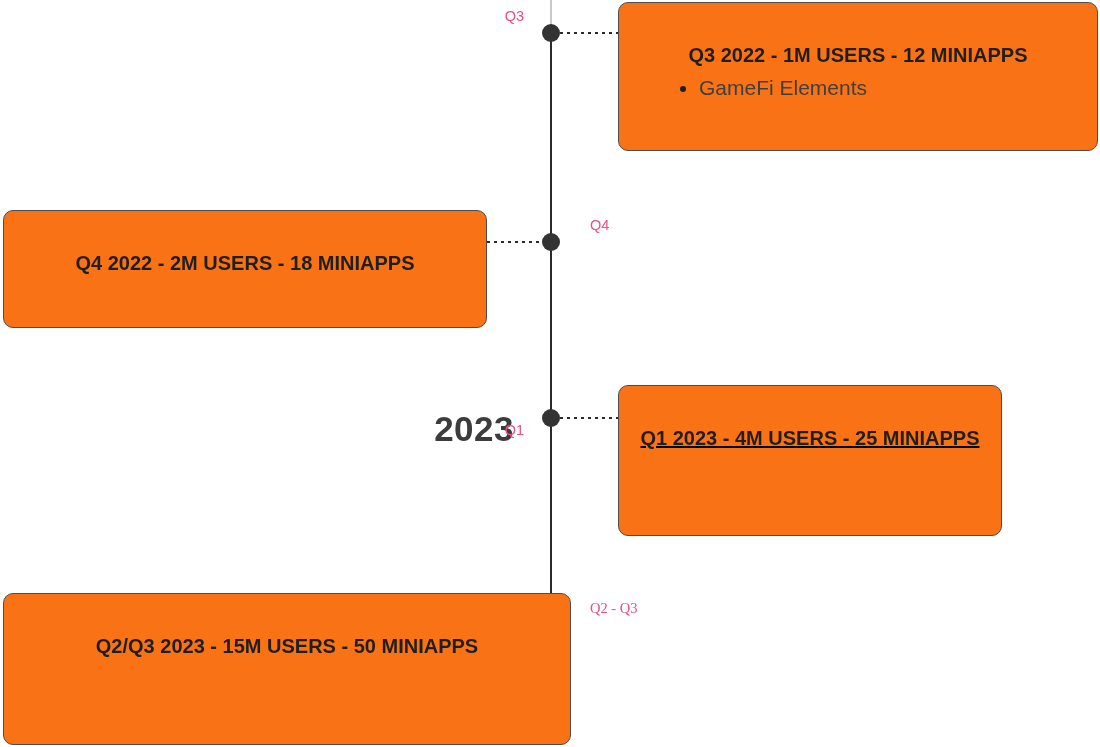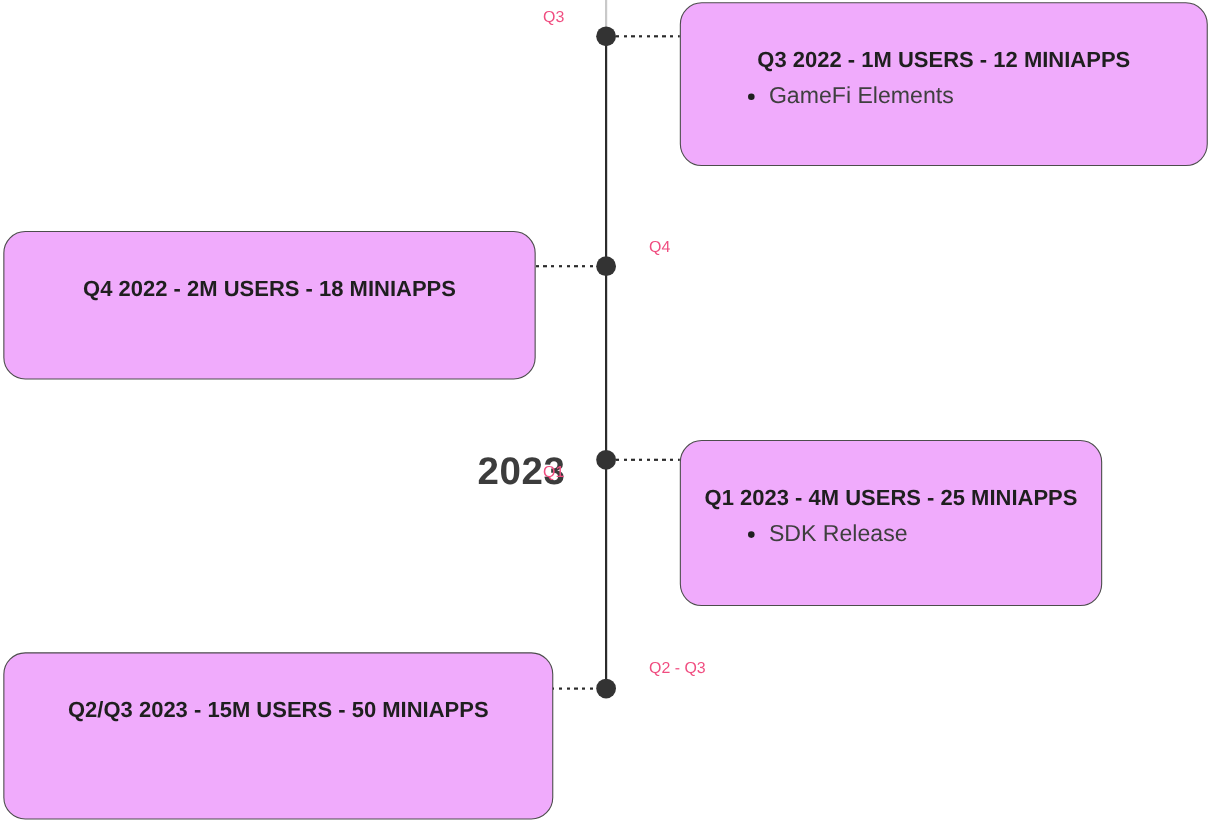--- a/index.html
+++ b/index.html
@@ -34,40 +34,40 @@
     background: repeating-linear-gradient(90deg,
       var(--axis-dark, #3a3a3a) 0 3px, transparent 3px 7px);
   }
   .qlabel {
     position: absolute;
     font-size: 14.5px;
     line-height: 16px;
     color: var(--accent-pink, #F04D80);
     white-space: nowrap;
   }
-  .qlabel.qr { left: 413px; width: 100px; text-align: right; }
+  .qlabel.qr { left: 424px; width: 100px; text-align: right; }
   .qlabel.ql { left: 590px; text-align: right; }
   .year {
     position: absolute;
     left: 314px;
     width: 200px;
     top: 411px;
     text-align: right;
     font-size: 35px;
     line-height: 1;
     color: var(--year-text, #3C3C3C);
     letter-spacing: 0.5px;
     font-weight: bold;
   }
   .card {
     position: absolute;
     box-sizing: border-box;
-    background: #f0abfc;
+    background: #f97316;
     border: 1px solid var(--card-border, #4D4D4D);
-    border-radius: 20px;
+    border-radius: 10px;
   }
   .card .title {
     margin: 0;
     padding: 40px 10px 0 10px;
     font-size: 20px;
     font-weight: 700;
     line-height: 24px;
     color: var(--title-text, #1F1F1F);
     text-align: center;
     white-space: nowrap;
@@ -100,34 +100,31 @@
   <section class="card" style="left:618px; top:2px; width:480px; height:149px;">
     <h2 class="title">Q3 2022 - 1M USERS - 12 MINIAPPS</h2>
     <ul class="bullets">
       <li>GameFi Elements</li>
     </ul>
   </section>
 
   <span class="qlabel ql" style="top:217px;">Q4</span>
   <div class="dot" style="left:542px; top:233px;"></div>
   <div class="connector" style="left:487px; top:241px; width:55px;"></div>
-  <section class="card" style="left:3px; top:210px; width:484px; height:135px;">
+  <section class="card" style="left:3px; top:210px; width:484px; height:118px;">
     <h2 class="title">Q4 2022 - 2M USERS - 18 MINIAPPS</h2>
   </section>
 
   <span class="qlabel qr" style="top:390px;margin-top:32px;">Q1</span>
   <div class="dot" style="left:542px; top:409px;"></div>
   <div class="connector" style="left:560px; top:417px; width:58px;"></div>
-  <section class="card" style="left:618px; top:400px; width:384px; height:151px;">
+  <section class="card" style="left:618px; top:385px; width:384px; height:151px;text-decoration:underline;">
     <h2 class="title">Q1 2023 - 4M USERS - 25 MINIAPPS</h2>
-    <ul class="bullets">
-      <li>SDK Release</li>
-    </ul>
   </section>
 
-  <span class="qlabel ql" style="top:600px;">Q2 - Q3</span>
+  <span class="qlabel ql" style="top:600px;font-family:Liberation Serif, serif;">Q2 - Q3</span>
   <div class="dot" style="left:542px; top:617px;"></div>
   <div class="connector" style="left:487px; top:625px; width:55px;"></div>
-  <section class="card" style="left:3px; top:593px; width:500px; height:152px;">
+  <section class="card" style="left:3px; top:593px; width:568px; height:152px;">
     <h2 class="title">Q2/Q3 2023 - 15M USERS - 50 MINIAPPS</h2>
   </section>
 
 </div>
 
 </body></html>

